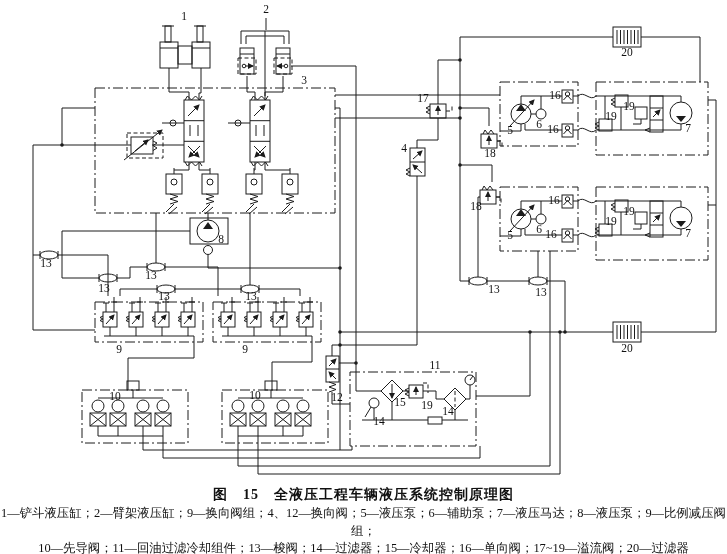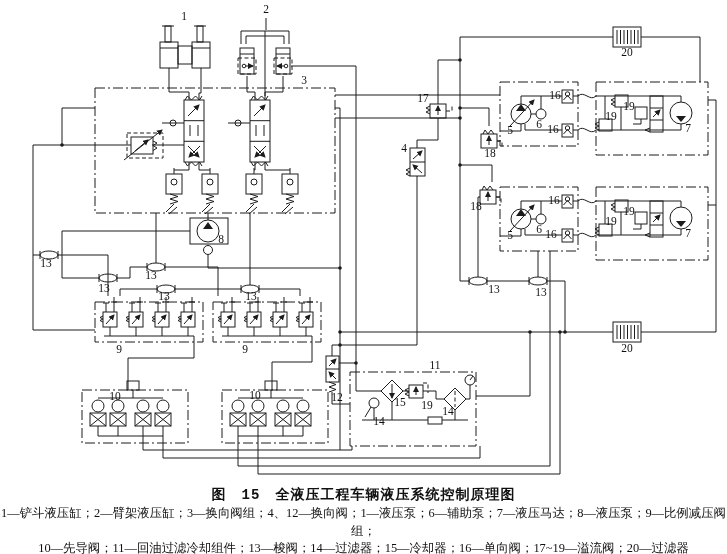--- a/index.html
+++ b/index.html
@@ -6,21 +6,21 @@
   html,body{margin:0;padding:0;background:#888;}
   .page{position:relative;width:727px;height:554px;background:var(--paper);
         font-family:"Liberation Serif","DejaVu Serif",serif;overflow:hidden;}
   svg{position:absolute;left:0;top:0;}
   .w{stroke:var(--ink);fill:none;stroke-width:1;}
   .chain{stroke-dasharray:10 3 2 3;}
   .dsh{stroke-dasharray:4 2.5;}
   .fil{fill:var(--ink);stroke:none;}
   .lbl{font:11.5px "Liberation Serif","DejaVu Serif",serif;fill:#111;text-anchor:middle;}
   .caption{position:absolute;top:486px;left:0;width:727px;text-align:center;
-           font-size:14px;font-weight:bold;color:#111;letter-spacing:1px;font-family:Liberation Mono, monospace;}
+           font-size:14px;font-weight:bold;color:#111;letter-spacing:1px;}
   .legend{position:absolute;top:505px;left:0;width:727px;text-align:center;
           font-size:12.4px;color:#111;line-height:1.42;}
 </style>
 </head>
 <body>
 
 <div class="page">
 <svg width="727" height="482" viewBox="0 0 727 482">
   <defs>
     <marker id="ah" markerWidth="7" markerHeight="7" refX="5" refY="3" orient="auto">
@@ -629,16 +629,16 @@
         <text x="629" y="215" class="lbl">19</text>
         <text x="611" y="225" class="lbl">19</text>
         <text x="427" y="409" class="lbl">19</text>
         <text x="627" y="56" class="lbl">20</text>
         <text x="627" y="352" class="lbl">20</text>
       </g>
 </svg>
 
 <div class="caption">图　15　全液压工程车辆液压系统控制原理图</div>
 <div class="legend">
-  <div>1—铲斗液压缸；2—臂架液压缸；3—换向阀组；4、12—换向阀；1—液压泵；6—辅助泵；7—液压马达；8—液压泵；9—比例减压阀组；</div>
+  <div>1—铲斗液压缸；2—臂架液压缸；9—换向阀组；4、12—换向阀；5—液压泵；6—辅助泵；7—液压马达；8—液压泵；9—比例减压阀组；</div>
   <div>10—先导阀；11—回油过滤冷却组件；13—梭阀；14—过滤器；15—冷却器；16—单向阀；17~19—溢流阀；20—过滤器</div>
 </div>
 </div>
 
 </body></html>

